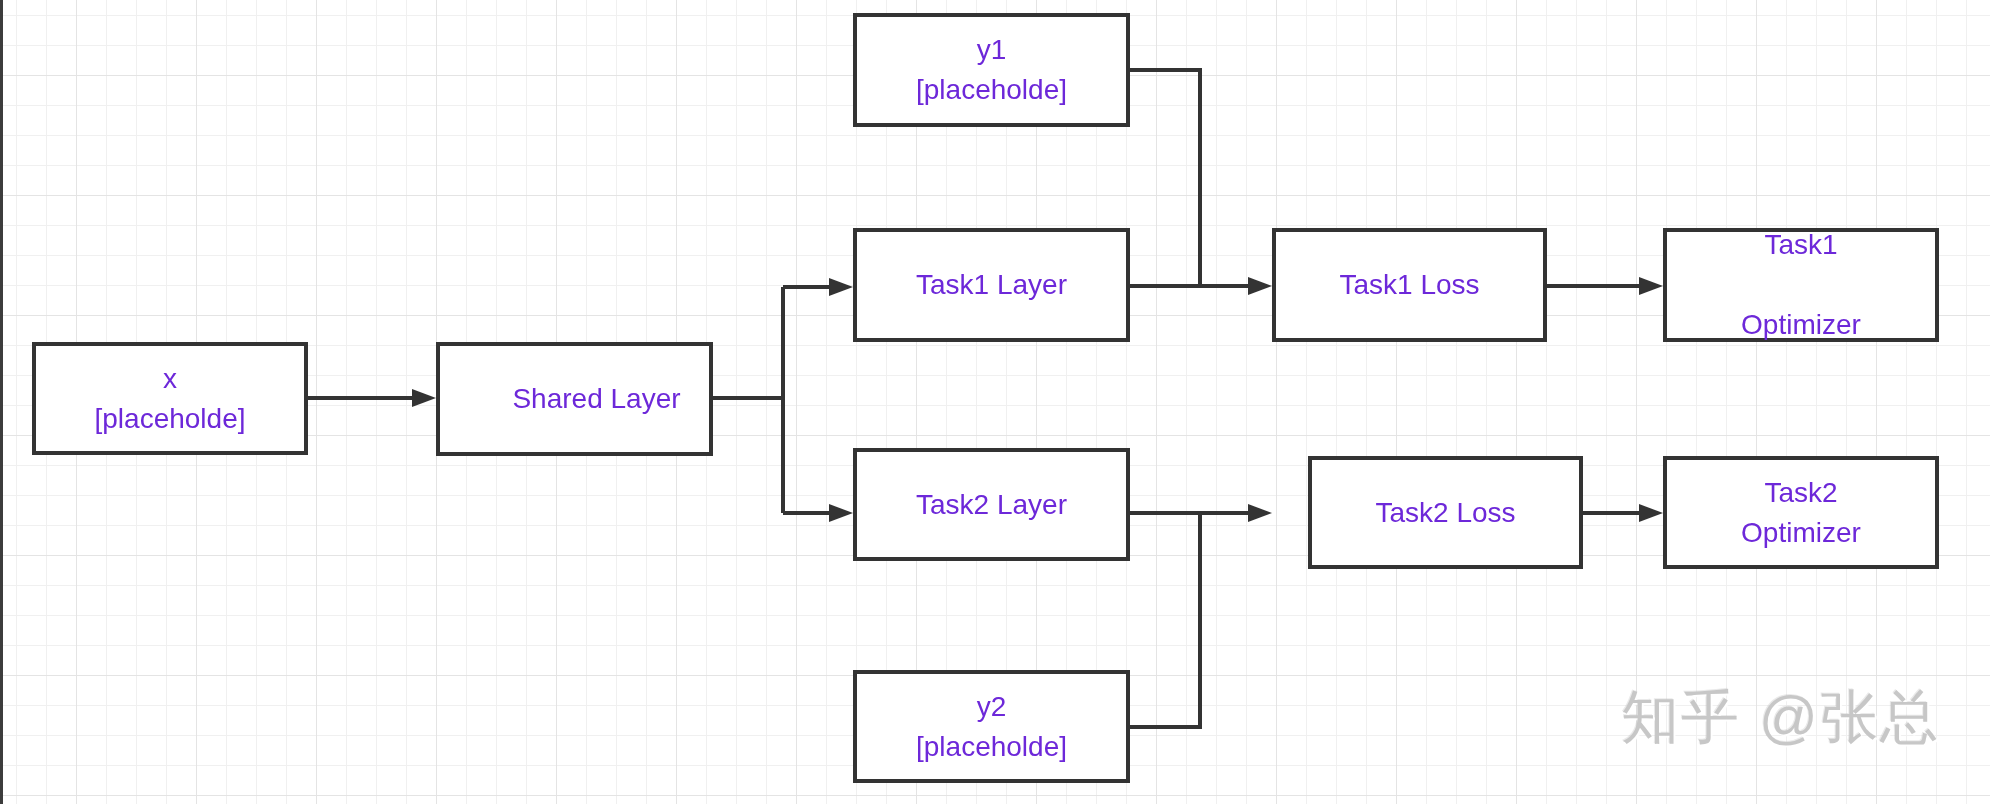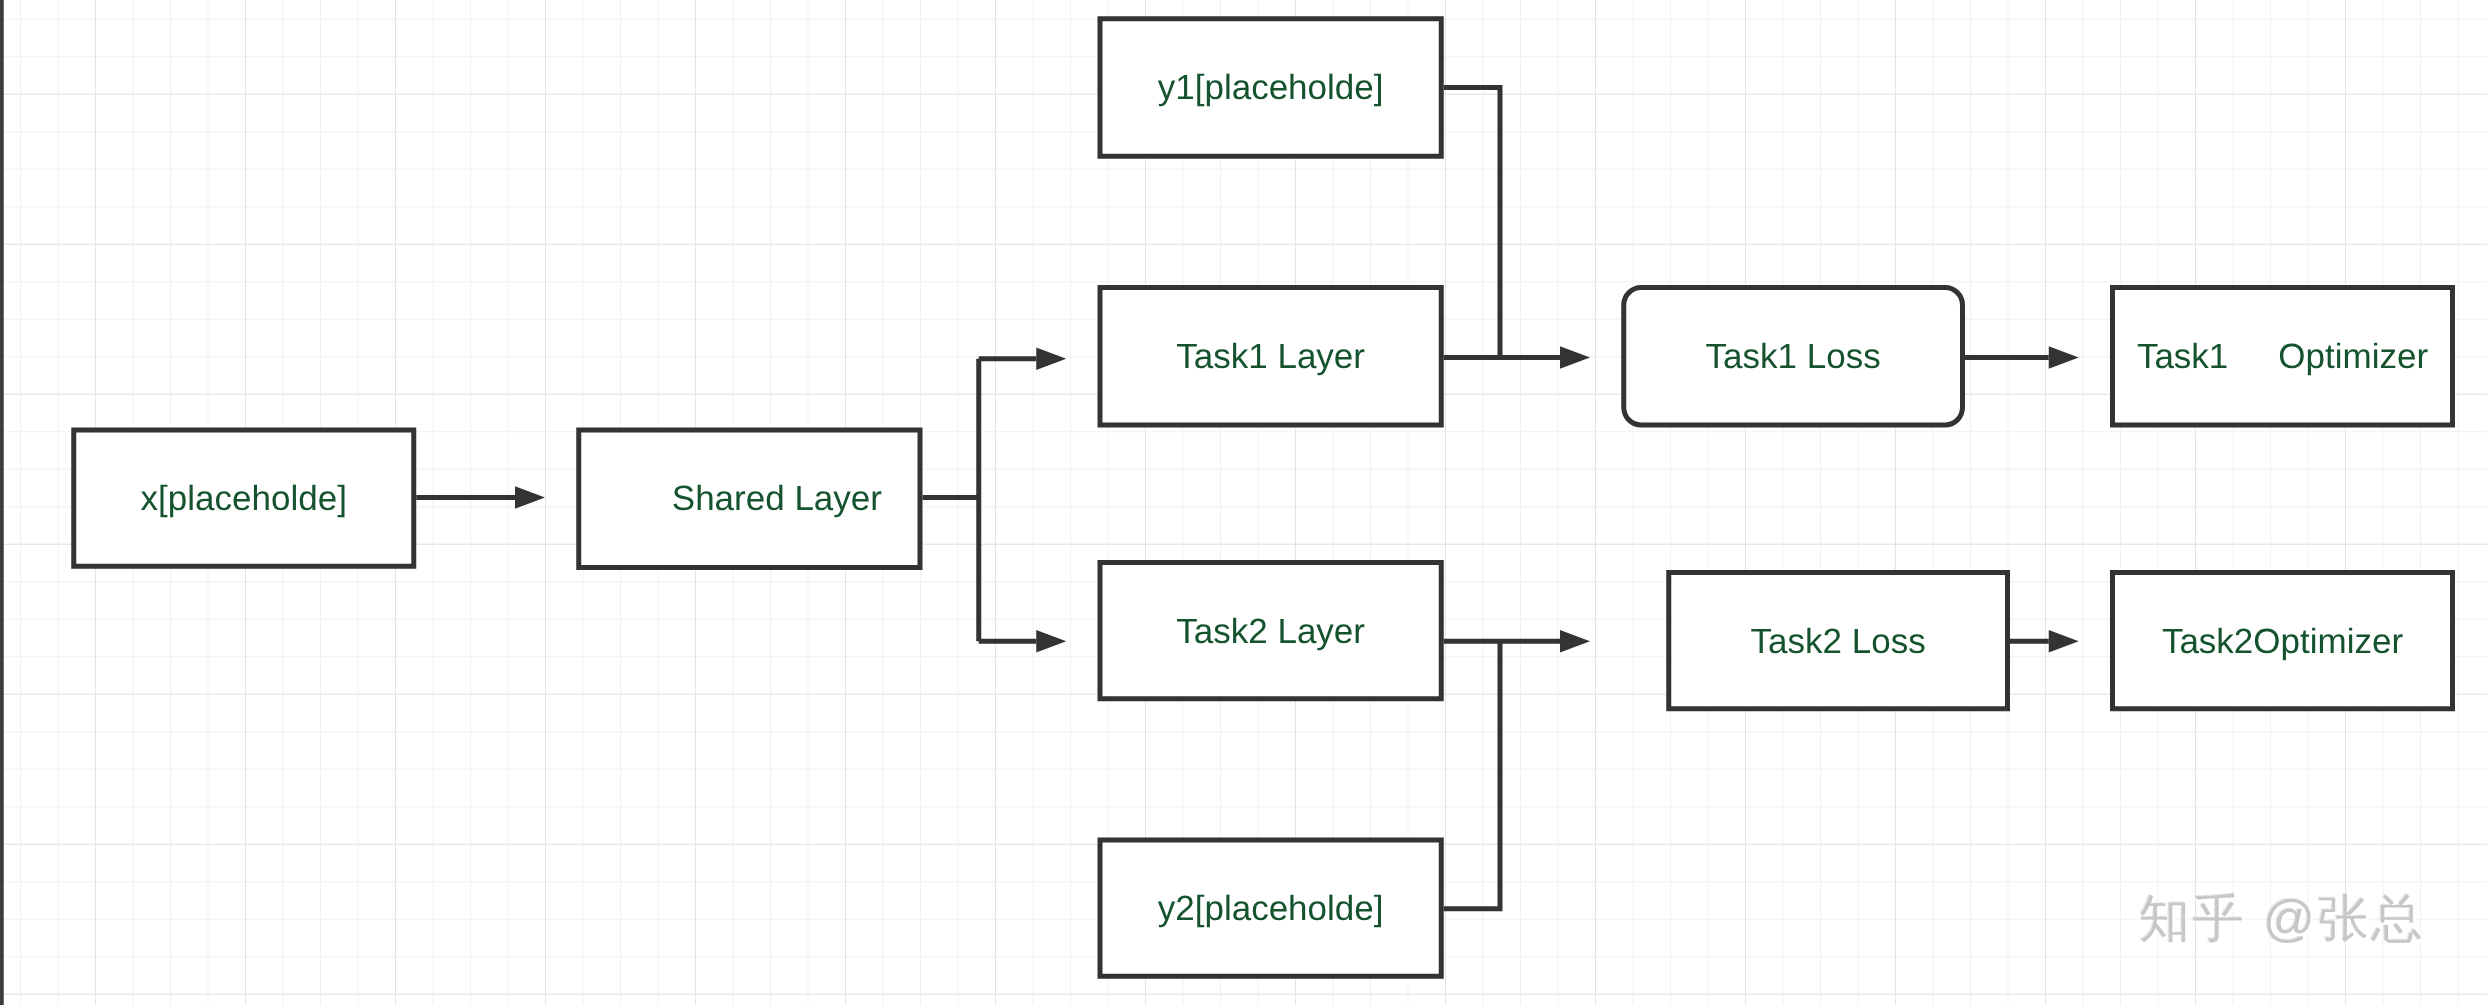--- a/index.html
+++ b/index.html
@@ -32,35 +32,34 @@
     position: absolute;
     left: 0; top: 0;
     width: 1990px; height: 804px;
   }
   .node {
     position: absolute;
     box-sizing: border-box;
     background: #ffffff;
     border: 4px solid #333333;
     display: flex;
-    flex-direction: row;
+    flex-direction: column;
     align-items: center;
     justify-content: center;
     text-align: center;
-    color: #14532d;
+    color: #6d28d9;
     font-size: 28px;
     line-height: 40px;
     white-space: nowrap;
-    margin-left: 25px;
   }
   .watermark {
     position: absolute;
     right: 50px;
-    top: 711px;
-    font-size: 41px;
+    top: 682px;
+    font-size: 58px;
     line-height: 1.2;
     letter-spacing: 2px;
     color: #c7c7c7;
     text-shadow: 2px 2px 1px rgba(255,255,255,0.95), -1px -1px 0 rgba(170,170,170,0.25);
     white-space: nowrap;
   }
 </style>
 </head>
 <body>
 
@@ -117,21 +116,21 @@
 
   <div class="node" style="left:853px; top:448px; width:277px; height:113px;">
     <span>Task2 Layer</span>
   </div>
 
   <div class="node" style="left:853px; top:670px; width:277px; height:113px;text-align:right;">
     <span>y2</span>
     <span>[placeholde]</span>
   </div>
 
-  <div class="node" style="left:1272px; top:228px; width:275px; height:114px;border-radius:16px;">
+  <div class="node" style="left:1272px; top:228px; width:275px; height:114px;">
     <span>Task1 Loss</span>
   </div>
 
   <div class="node" style="left:1308px; top:456px; width:275px; height:113px;">
     <span>Task2 Loss</span>
   </div>
 
   <div class="node" style="left:1663px; top:228px; width:276px; height:114px;gap:40px;">
     <span>Task1</span>
     <span>Optimizer</span>

